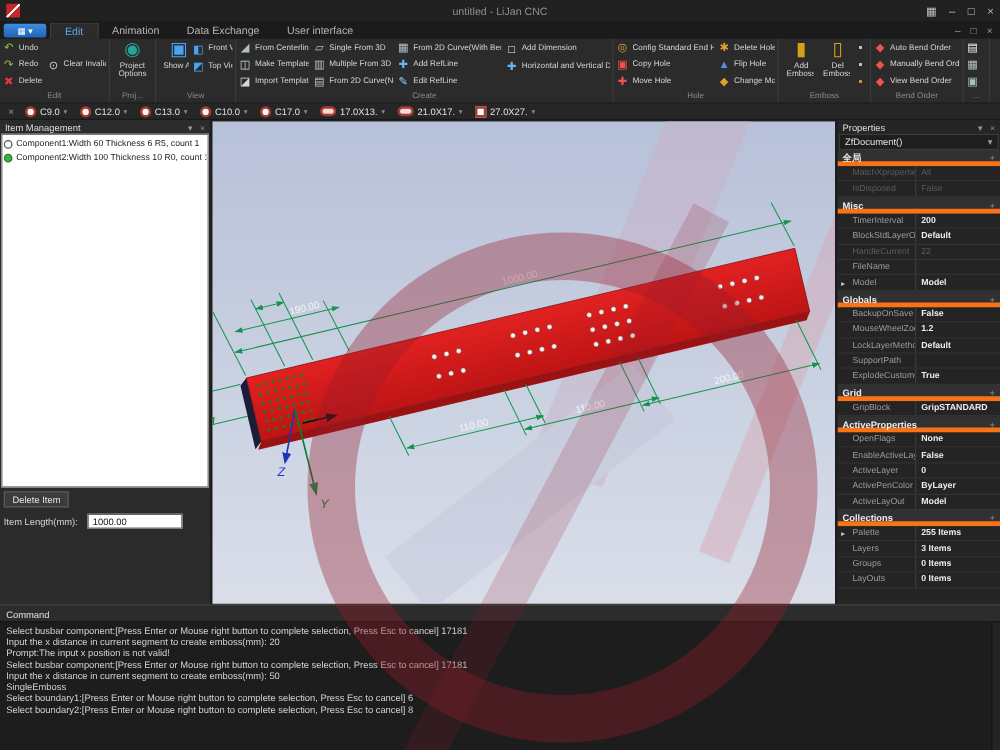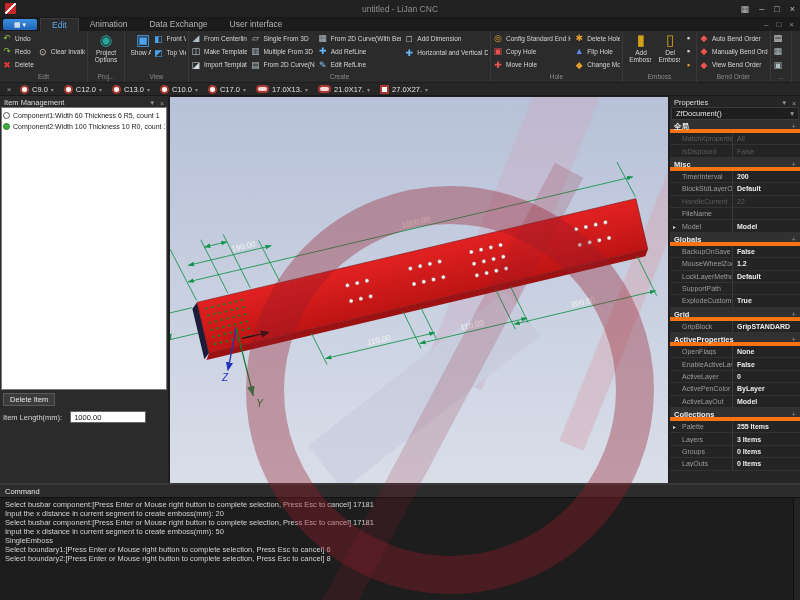--- a/index.html
+++ b/index.html
@@ -31,21 +31,21 @@
   .rbtn .ric{font-size:9px;width:10px;text-align:center;flex:none}
   .rbtn.big{flex-direction:column;width:32px;height:auto;text-align:center;white-space:normal;line-height:1.1;gap:0;justify-content:flex-start}
   .rbtn.big .ric{font-size:15px;width:auto}
   .rglabel{height:10px;font-size:6.5px;color:#8b8b8b;text-align:center;line-height:9px}
   .rg-create .rcol:nth-child(1){width:58px}.rg-create .rcol:nth-child(2){width:66px}
   .rg-create .rcol:nth-child(3){width:86px}.rg-create .rcol:nth-child(4){width:86px}
 
   
   .holebar{height:13px;background:#262626;display:flex;align-items:center;padding-left:3px;border-bottom:1px solid #191919}
   .hclose{color:#9a9a9a;width:12px;text-align:center;font-size:8px}
-  .hitem{display:flex;align-items:center;gap:3px;padding:0 5px;font-size:7.5px;color:#e0e0e0}
+  .hitem{display:flex;gap:3px;padding:0 5px;font-size:7.5px;color:#e0e0e0}
   .hshape{flex:none}
   .hshape.circle{width:9px;height:9px;border-radius:50%;background:#fdfdfd;border:2px solid #a83a32}
   .hshape.slot{width:13px;height:8px;border-radius:4px;background:#f4d9d9;border:2px solid #a83a32}
   .hshape.square{width:9px;height:9px;background:#fdfdfd;border:2px solid #a83a32}
   .hcaret{color:#8a8a8a;font-size:6px}
 
   
   .main{height:387px;display:flex}
   .lpanel{width:170px;background:#2b2b2b;display:flex;flex-direction:column;border-right:2px solid #1e1e1e}
   .phead{height:11px;display:flex;align-items:flex-end;padding:0 4px;font-size:7.5px;color:#dedede;gap:6px}
@@ -700,20 +700,21 @@
       </div>
   </div>
 </div>
 
 <div class="console">
   <div class="chead">Command</div>
   <div class="clog" id="console-log">
     <div class="cscroll"></div>
   <div class="cline">Select busbar component:[Press Enter or Mouse right button to complete selection, Press Esc to cancel] 17181</div>
       <div class="cline">Input the x distance in current segment to create emboss(mm): 20</div>
+      <div class="cline">Prompt:The input x position is not valid!</div>
       <div class="cline">Select busbar component:[Press Enter or Mouse right button to complete selection, Press Esc to cancel] 17181</div>
       <div class="cline">Input the x distance in current segment to create emboss(mm): 50</div>
       <div class="cline">SingleEmboss</div>
       <div class="cline">Select boundary1:[Press Enter or Mouse right button to complete selection, Press Esc to cancel] 6</div>
       <div class="cline">Select boundary2:[Press Enter or Mouse right button to complete selection, Press Esc to cancel] 8</div>
     </div>
   <div class="cinput">
     <span>Command:</span>
     <input style="">
   </div>

